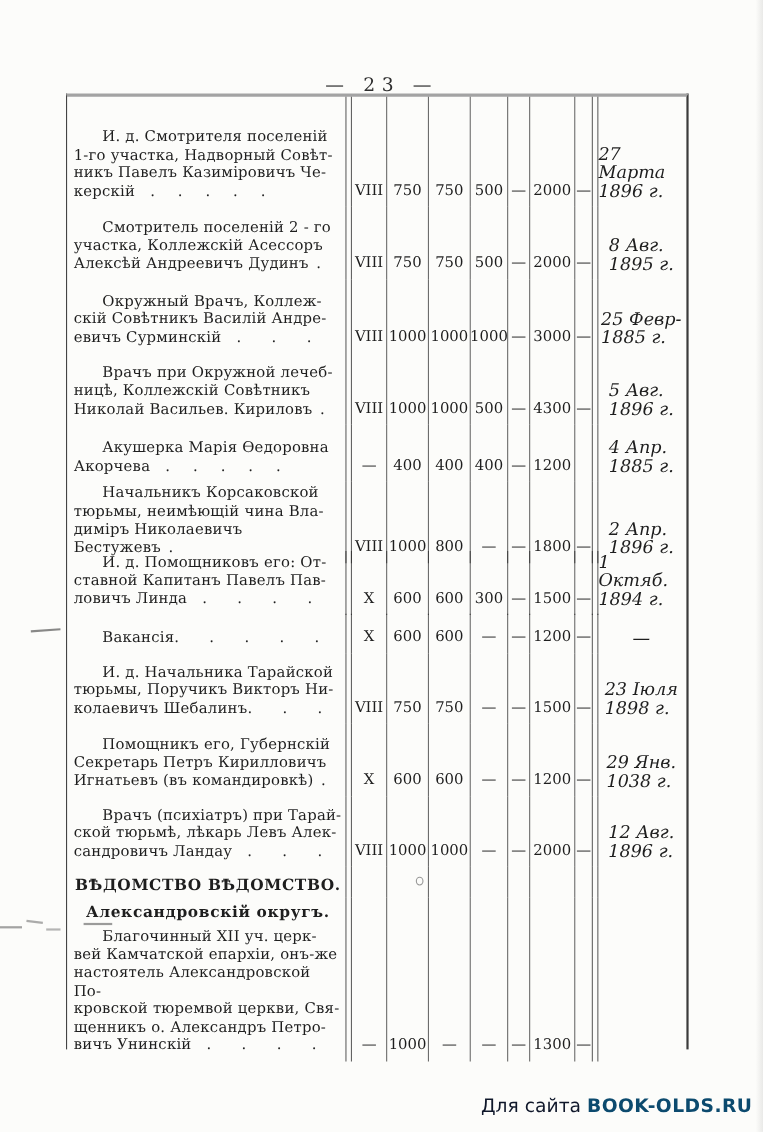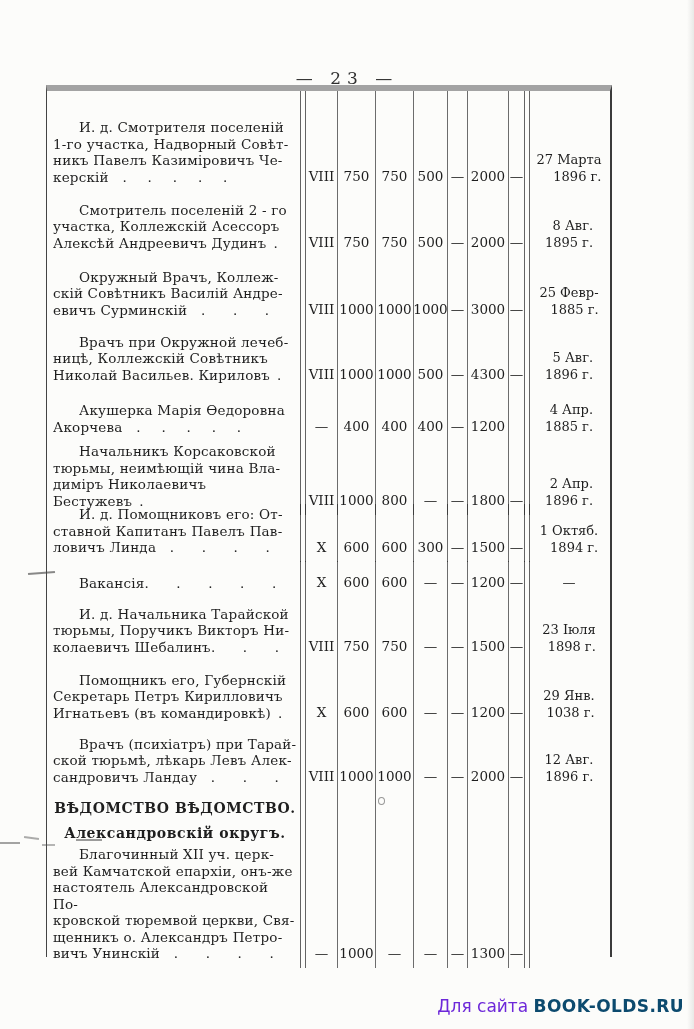--- a/index.html
+++ b/index.html
@@ -10,22 +10,22 @@
     color:#1e1e1e;
     overflow:hidden;
   }
   .edge-shade { position:absolute; right:0; top:0; width:7px; height:100%;
     background:linear-gradient(to left, rgba(60,60,60,0.10), rgba(0,0,0,0)); }
   .pagenum {
     position:absolute; top:26px; left:0; right:0; text-align:center;
     font-size:17px; letter-spacing:6px; color:#2e2e2e;margin-top:42px;
   }
   .scantable {
-    position:absolute; left:46px; top:85px; width:563px;
-    border-top:6px solid #a3a3a3;
+    position:absolute; left:60px; top:85px; width:563px;
+    border-top:3px solid #a3a3a3;
     border-left:1px solid rgba(35,35,35,0.85);
     border-right:2px solid rgba(25,25,25,0.85);
     background:transparent;
   }
   .row {
     display:grid;
     grid-template-columns:253px 6px 32px 38px 38px 34px 20px 41px 15px 6px 78px;
   }
   .cell { min-width:0; }
   .rule {
@@ -44,22 +44,22 @@
     justify-content:center; text-indent:0;
     font-weight:bold; font-size:14px; letter-spacing:0.6px;
     padding-bottom:3px;
   }
   .num {
     display:flex; align-items:flex-end; justify-content:center;
     font-size:13.5px; padding-bottom:7px; white-space:nowrap;
   }
   .date {
     display:flex; align-items:flex-end; justify-content:center;
-    font-size:13px; line-height:17px; text-align:right;
-    white-space:pre-line; padding-bottom:6px;
+    font-size:16px; line-height:17px; text-align:left;
+    white-space:pre-line; padding-bottom:6px;font-style:italic;
   }
   .watermark {
     position:absolute; top:996px; right:10px;
     font-family:"DejaVu Sans", sans-serif; font-size:17px;
     white-space:nowrap;
   }
   .wm-prefix { font-weight:400; }
   .wm-site   { font-weight:bold; letter-spacing:0.4px; }
   .artifact { position:absolute; background:#4a4a4a; }
   .a1 { left:28px; top:572px; width:27px; height:2px; transform:rotate(-4deg); opacity:.65; }
@@ -312,18 +312,18 @@
   </div>
 
   <div class="artifact a1"></div>
   <div class="artifact a2"></div>
   <div class="artifact a3"></div>
   <div class="artifact a4"></div>
   <div class="artifact a5"></div>
   <div class="artifact a6"></div>
 
   <div class="watermark">
-    <span class="wm-prefix" style="color: #6d28d9; margin-left: 28px;">Для сайта</span>
+    <span class="wm-prefix" style="color: #0f172a; margin-left: 28px;">Для сайта</span>
     <span class="wm-site" style="color: #0c4a6e;">BOOK-OLDS.RU</span>
   </div>
 
   <div class="edge-shade"></div>
 </div>
 
 </body></html>

